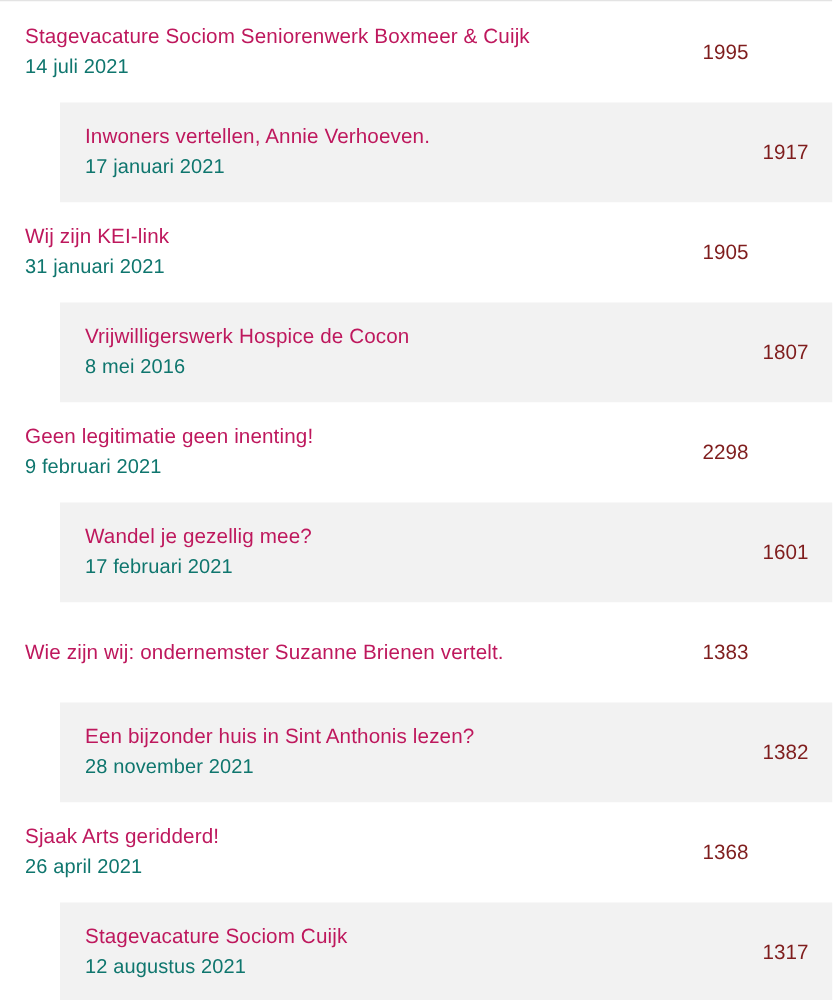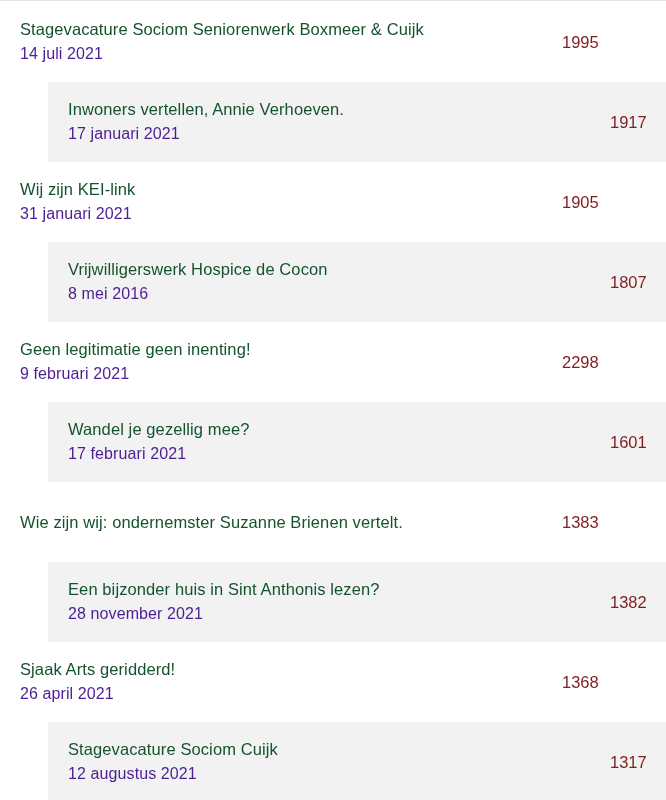--- a/index.html
+++ b/index.html
@@ -42,30 +42,30 @@
   .row-main {
     display: flex;
     flex-direction: column;
     justify-content: center;
     min-width: 0;
     flex: 1 1 auto;
   }
   .row-title {
     font-size: 16.5px;
     line-height: 1.25;
-    color: #14532d;
+    color: #be185d;
     letter-spacing: 0.1px;
     white-space: nowrap;
     overflow: hidden;
     text-overflow: ellipsis;
   }
   .row-date {
     font-size: 16px;
     line-height: 1.3;
-    color: #4c1d95;
+    color: #0f766e;
     margin-top: 5px;
     letter-spacing: 0.1px;
   }
   .row-count {
     font-size: 16.5px;
     color: #7f1d1d;
     flex: 0 0 auto;
     width: 96px;
     text-align: left;
     padding-left: 6px;

